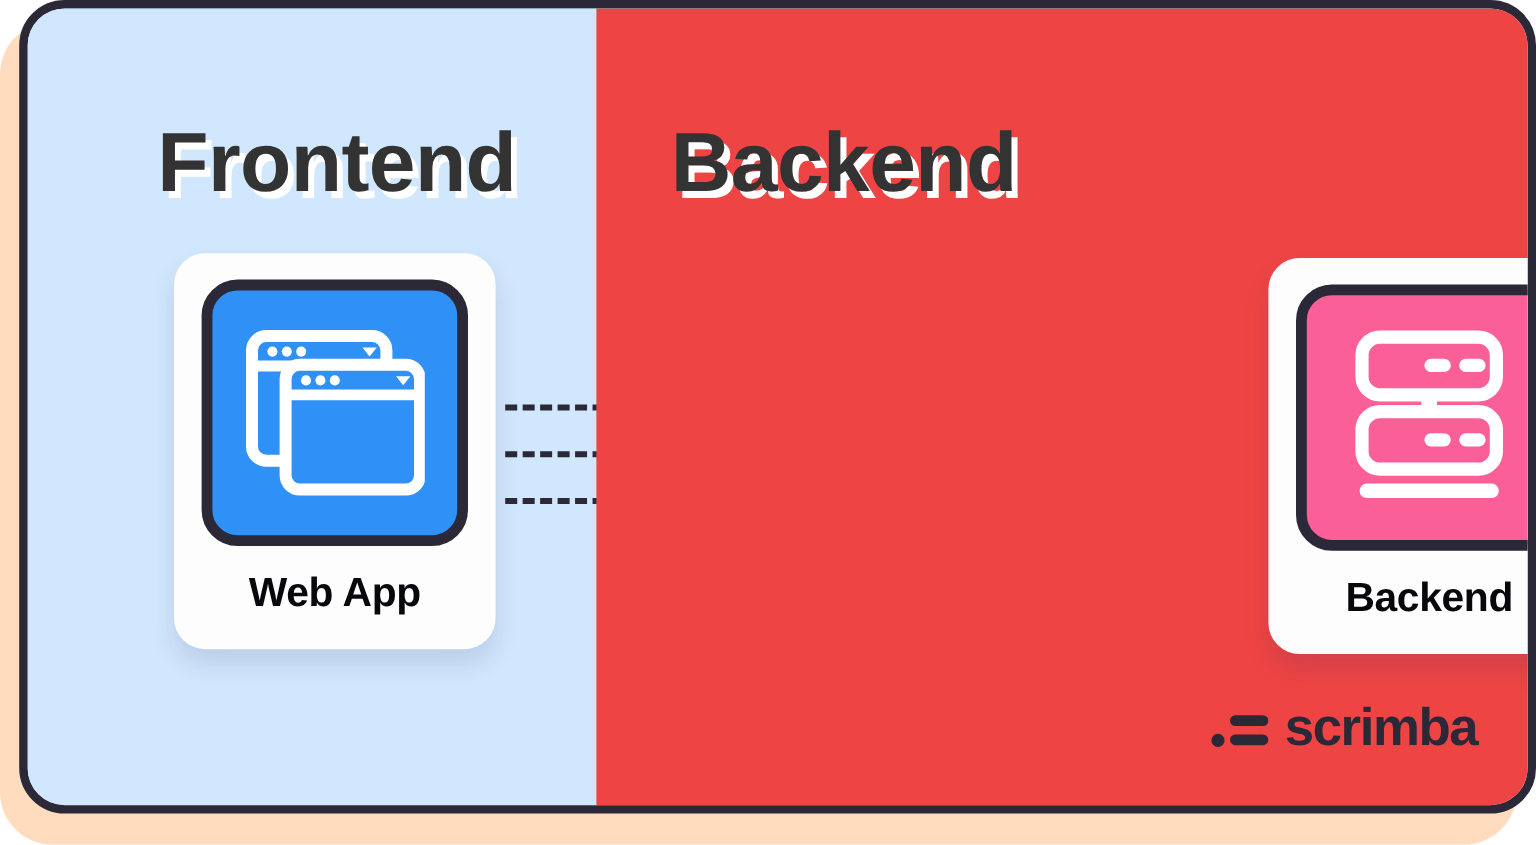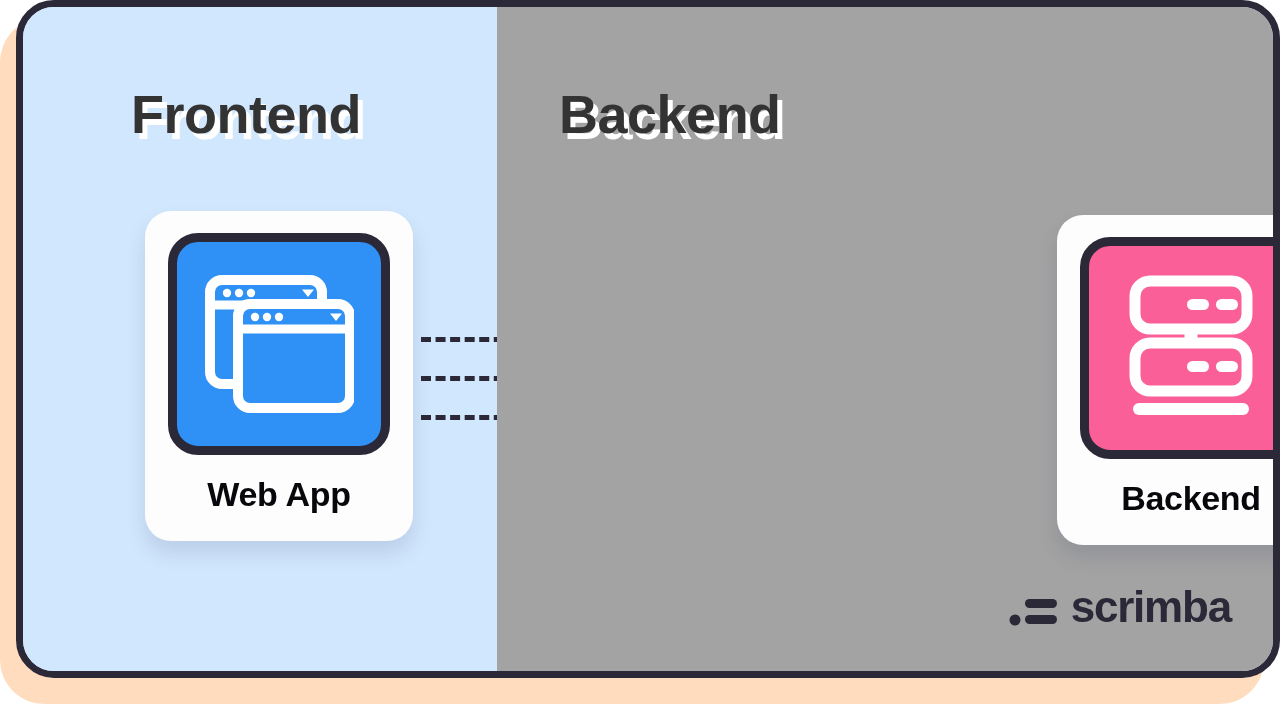--- a/index.html
+++ b/index.html
@@ -40,27 +40,27 @@
     height: 678px;
     border: 7px solid #2b2838;
     border-radius: 38px;
     overflow: hidden;
     background: #d1e7fd;
     display: flex;
   }
 
   .panel { position: relative; height: 100%; }
   .panel-frontend { width: 474px; background: #d1e7fd; }
-  .panel-backend  { flex: 1 1 auto;  background: #a3a3a3; }
+  .panel-backend  { flex: 1 1 auto;  background: #ef4444; }
 
   
   .panel-heading {
     position: absolute;
-    top: 76px;
-    font-size: 54px;
+    top: 88px;
+    font-size: 70px;
     font-weight: bold;
     letter-spacing: -0.5px;
     color: #333333;
     text-shadow: 5px 6px 0 #ffffff;
     white-space: nowrap;
   }
   .panel-frontend .panel-heading { left: 108px; }
   .panel-backend  .panel-heading { left: 62px; }
 
   
@@ -121,21 +121,21 @@
     border-top: 5px dashed #2b2838;
   }
   .arrow-head { flex: 0 0 auto; display: block; margin-left: 1px; }
 
   
   #scrimba-logo {
     position: absolute;
     right: 42px;
     bottom: 42px;
     display: flex;
-    align-items: flex-end;
+    align-items: center;
     gap: 14px;
     margin-top: 44px;
   }
   .scrimba-mark { display: block; }
   .scrimba-wordmark {
     font-size: 44px;
     font-weight: bold;
     color: #2b2838;
     letter-spacing: -1.2px;
     line-height: 1;

